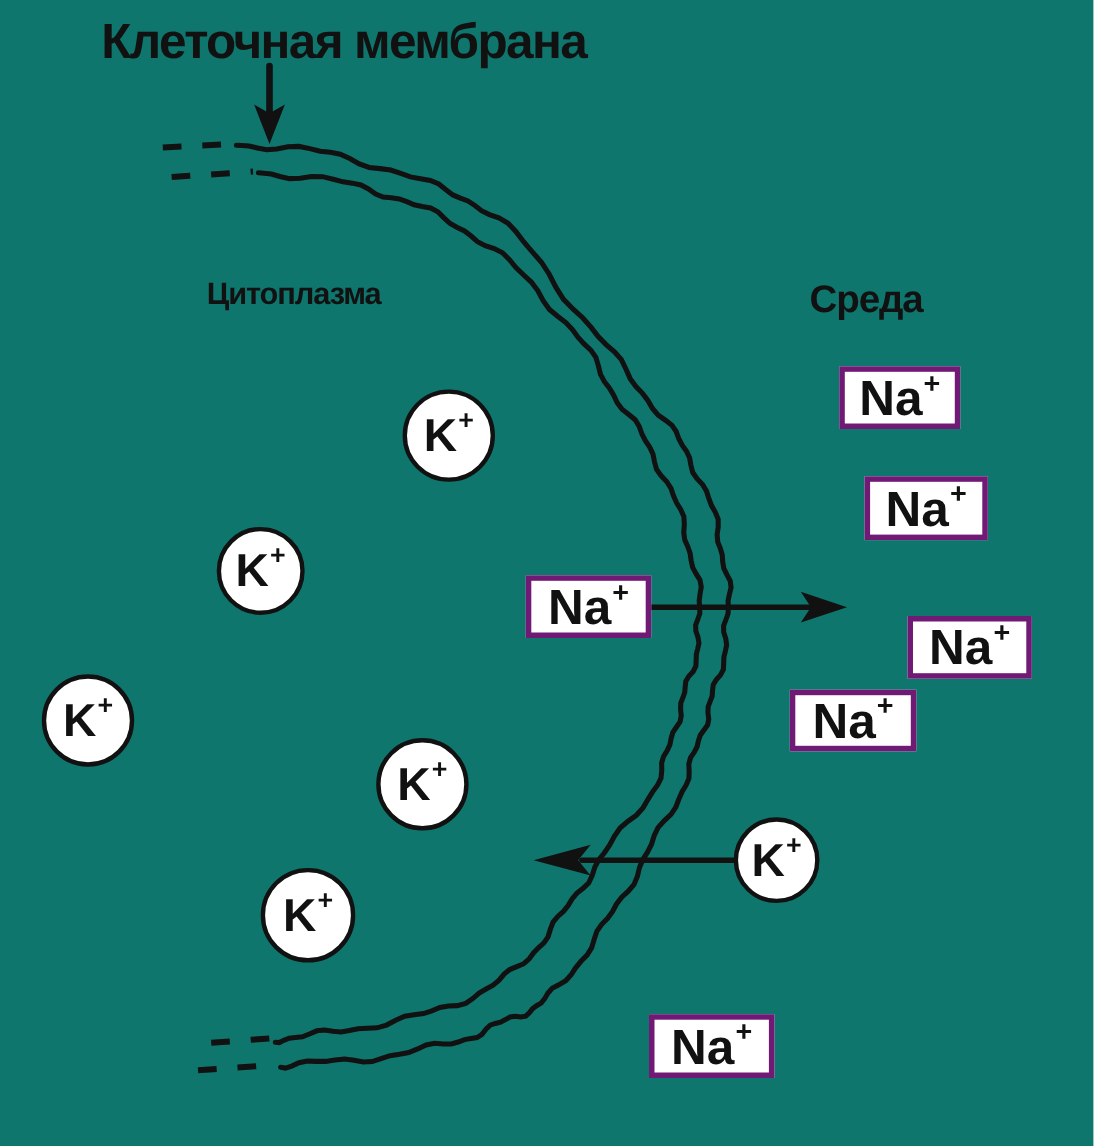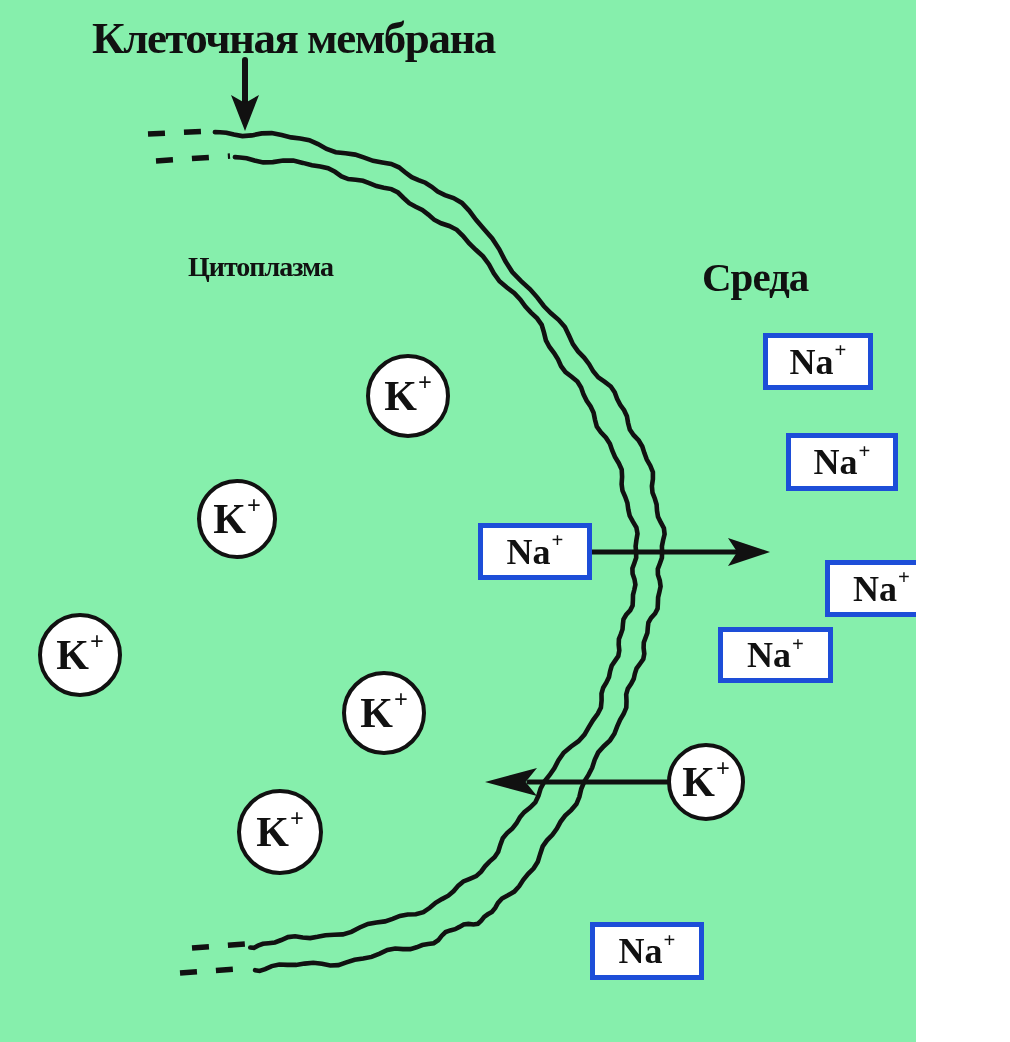--- a/index.html
+++ b/index.html
@@ -1,45 +1,45 @@
 <!DOCTYPE html>
 <html><head>
 <meta charset="utf-8">
 <style>
   html,body{margin:0;padding:0;background:#ffffff;}
   .stage{
     position:relative;
-    width:916px;height:1042px;
-    background:#86efac;
+    width:994px;height:1042px;
+    background:#0f766e;
     overflow:hidden;
-    font-family:Liberation Serif, serif;
+    font-family:Liberation Sans, sans-serif;
     color:#111111;
   }
   #diagram-svg{position:absolute;left:0;top:0;width:1010px;height:1042px;}
   .label{
     position:absolute;
     font-weight:bold;
     white-space:nowrap;
     color:#111111;
   }
   .label.title{left:92px;top:12px;font-size:45px;letter-spacing:-1.5px;}
   .label.cytoplasm{left:188px;top:251px;font-size:28px;letter-spacing:-1px;}
-  .label.environment{left:702px;top:253px;font-size:41px;letter-spacing:-1px;}
+  .label.environment{left:736px;top:253px;font-size:35px;letter-spacing:-1px;}
   .ion{
     position:absolute;
     display:flex;align-items:center;justify-content:center;
     font-weight:bold;color:#111111;background:#ffffff;
     line-height:1;
   }
   .ion .chg{
     font-size:0.58em;font-weight:bold;
     position:relative;top:-0.52em;margin-left:1px;
   }
   .k-ion{border:4px solid #111111;border-radius:50%;font-size:42px;}
-  .na-ion{border:5px solid #1d4ed8;font-size:36px;}
+  .na-ion{border:5px solid #701a75;font-size:45px;}
 </style>
 </head>
 <body>
 
 <div class="stage">
   <svg id="diagram-svg">
       <path d="M214.9,132.1 L220.0,132.3 L226.4,132.7 L233.9,134.6 L242.4,136.1 L251.7,135.4 L261.7,133.4 L271.7,133.1 L281.6,135.1 L291.1,137.4 L300.3,138.5 L309.3,140.2 L318.0,144.1 L326.6,149.0 L335.7,152.2 L345.5,153.3 L355.2,154.6 L364.3,157.6 L373.1,160.8 L382.3,162.5 L391.2,164.0 L398.9,167.3 L405.4,172.5 L411.7,177.2 L418.5,180.1 L425.4,182.7 L431.7,186.8 L437.7,191.5 L444.9,195.1 L453.5,198.1 L461.9,202.9 L469.1,210.6 L476.0,219.8 L483.9,228.9 L492.2,238.4 L499.3,249.3 L505.3,261.1 L512.3,272.1 L521.1,281.1 L530.1,289.3 L537.4,297.6 L543.8,306.0 L551.0,313.3 L558.6,319.8 L564.9,327.0 L569.1,335.7 L572.9,344.2 L578.1,351.4 L584.1,357.6 L589.1,364.2 L593.2,371.3 L598.3,377.4 L604.8,381.9 L610.8,386.5 L614.7,392.3 L617.1,398.9 L620.2,404.8 L624.1,410.2 L626.9,416.2 L628.1,423.0 L629.8,429.6 L633.7,435.2 L638.7,440.5 L642.3,446.5 L644.4,453.1 L646.8,459.6 L650.3,465.7 L652.9,472.1 L652.9,479.1 L651.9,486.1 L652.5,492.6 L654.8,498.5 L656.6,504.5 L657.0,510.7 L658.0,516.7 L660.8,522.4 L663.9,528.2 L664.6,534.2 L663.1,540.3 L661.9,546.2 L662.1,552.0 L661.9,557.8 L659.9,563.4 L657.8,569.0 L657.9,574.7 L659.8,580.6 L660.6,586.5 L659.4,592.0 L658.1,597.4 L657.9,603.0 L657.6,608.6 L655.1,613.5 L651.1,617.9 L648.4,622.5 L647.8,627.6 L647.4,632.8 L645.6,637.6 L643.8,642.4 L643.6,647.9 L644.3,653.7 L643.3,659.0 L640.0,663.7 L636.6,668.4 L634.9,673.6 L633.7,678.9 L631.1,683.9 L627.8,688.8 L626.2,694.4 L626.5,700.9 L626.3,707.6 L623.7,713.8 L620.1,719.8 L617.1,726.6 L614.4,733.8 L610.0,740.4 L603.8,746.2 L598.2,752.4 L594.7,759.8 L592.2,767.7 L588.5,774.9 L584.3,781.6 L581.3,788.8 L579.4,796.8 L576.4,804.1 L571.2,810.1 L565.2,815.6 L560.5,821.8 L556.9,828.6 L552.4,834.8 L547.0,840.3 L542.7,846.4 L540.2,853.9 L537.8,861.7 L533.7,868.3 L528.2,873.9 L523.3,879.8 L519.2,886.2 L514.3,891.6 L508.0,895.3 L502.0,898.5 L498.0,902.9 L495.2,907.9 L491.9,911.9 L487.8,914.3 L484.2,916.9 L481.2,920.7 L477.9,923.8 L473.5,924.5 L468.4,923.9 L463.7,924.5 L459.5,926.9 L455.1,929.2 L450.2,930.4 L445.6,932.0 L441.8,935.7 L438.2,940.3 L433.7,943.2 L428.1,944.1 L422.3,945.1 L416.6,947.3 L410.3,949.1 L403.0,949.1 L395.2,948.5 L387.4,950.0 L379.7,953.6 L371.6,956.9 L363.2,958.4 L354.6,959.7 L346.4,962.4 L338.4,965.1 L330.3,965.5 L321.9,963.8 L313.3,962.7 L304.6,963.6 L296.0,964.9 L287.4,964.9 L279.3,964.5 L271.8,966.1 L265.2,969.2 L259.6,971.0 L255.1,970.2" fill="none" stroke="#111111" stroke-width="4.6" stroke-linecap="round"></path>
       <path d="M234.9,157.1 L240.0,157.5 L246.7,158.2 L254.5,160.5 L263.2,162.4 L272.9,162.1 L283.2,160.5 L293.3,160.6 L302.9,162.9 L311.9,165.3 L320.3,166.5 L328.1,168.2 L335.0,171.8 L341.5,176.4 L348.3,179.1 L355.7,179.8 L363.0,180.8 L369.8,183.3 L376.5,186.1 L383.8,187.7 L391.4,189.1 L398.0,192.5 L403.6,198.0 L409.2,203.2 L415.7,206.8 L422.3,210.0 L428.3,214.6 L434.1,219.7 L441.1,223.3 L449.2,226.0 L456.8,229.8 L463.1,236.0 L469.0,243.2 L475.8,249.8 L483.0,256.4 L489.0,264.4 L493.8,273.3 L499.5,281.3 L506.9,287.5 L514.4,293.2 L520.4,299.6 L525.4,306.5 L531.0,312.6 L537.1,318.3 L541.7,324.8 L544.0,332.6 L545.9,340.4 L549.5,347.0 L554.1,353.0 L558.0,359.4 L561.1,366.2 L565.5,372.1 L571.6,376.8 L577.4,381.6 L581.1,387.6 L583.5,394.4 L586.7,400.7 L590.6,406.4 L593.6,412.7 L595.0,419.8 L596.8,426.6 L600.9,432.3 L606.0,437.7 L609.9,443.8 L612.2,450.5 L615.0,457.0 L618.8,463.2 L621.7,469.6 L622.1,476.8 L621.6,484.1 L622.5,490.7 L625.2,496.8 L627.4,503.0 L628.3,509.5 L629.7,515.8 L632.9,521.7 L636.4,527.5 L637.5,533.7 L636.4,540.1 L635.6,546.2 L636.1,552.0 L636.2,557.7 L634.3,563.2 L632.4,568.4 L632.6,573.7 L634.5,579.2 L635.4,584.7 L634.3,589.8 L633.0,594.9 L632.9,600.2 L632.6,605.6 L630.2,610.4 L626.2,614.7 L623.5,619.2 L622.9,624.2 L622.5,629.4 L620.8,634.3 L618.9,639.1 L618.7,644.6 L619.3,650.5 L618.3,656.0 L615.0,660.9 L611.7,665.8 L610.1,671.3 L609.0,677.0 L606.4,682.5 L603.2,687.7 L601.5,693.6 L601.6,700.4 L600.9,707.5 L597.7,713.9 L593.1,720.1 L588.8,727.1 L584.5,734.6 L578.5,741.2 L570.8,746.7 L563.7,752.7 L558.5,760.2 L554.3,768.2 L549.5,775.2 L544.4,781.5 L540.7,788.4 L538.4,795.8 L535.3,802.5 L530.1,807.6 L524.3,812.1 L519.9,817.4 L516.5,823.3 L512.2,828.6 L507.1,833.1 L502.8,838.2 L500.3,844.9 L498.2,851.7 L494.5,857.2 L489.5,861.6 L485.0,866.3 L481.1,871.6 L476.2,876.1 L469.8,878.8 L463.4,881.4 L458.3,885.6 L453.7,891.1 L448.3,895.7 L441.9,899.1 L435.6,902.8 L429.8,907.8 L423.4,912.2 L415.8,914.2 L407.7,914.5 L399.9,915.9 L392.6,918.9 L385.0,921.4 L376.5,922.5 L368.0,923.9 L359.7,927.5 L351.4,931.9 L342.8,934.4 L334.0,934.8 L325.5,935.2 L317.6,936.8 L310.2,938.1 L302.7,937.5 L295.1,936.3 L288.0,937.1 L281.3,940.0 L274.9,942.5 L268.6,943.2 L262.9,943.8 L258.0,945.7 L253.9,947.8 L250.3,947.5" fill="none" stroke="#111111" stroke-width="4.6" stroke-linecap="round"></path>
       <line x1="148" y1="134" x2="210" y2="131" stroke="#111111" stroke-width="5.5" stroke-dasharray="17 19" stroke-linecap="butt"></line>
       <line x1="156" y1="161" x2="230" y2="156" stroke="#111111" stroke-width="5.5" stroke-dasharray="17 19" stroke-linecap="butt"></line>

